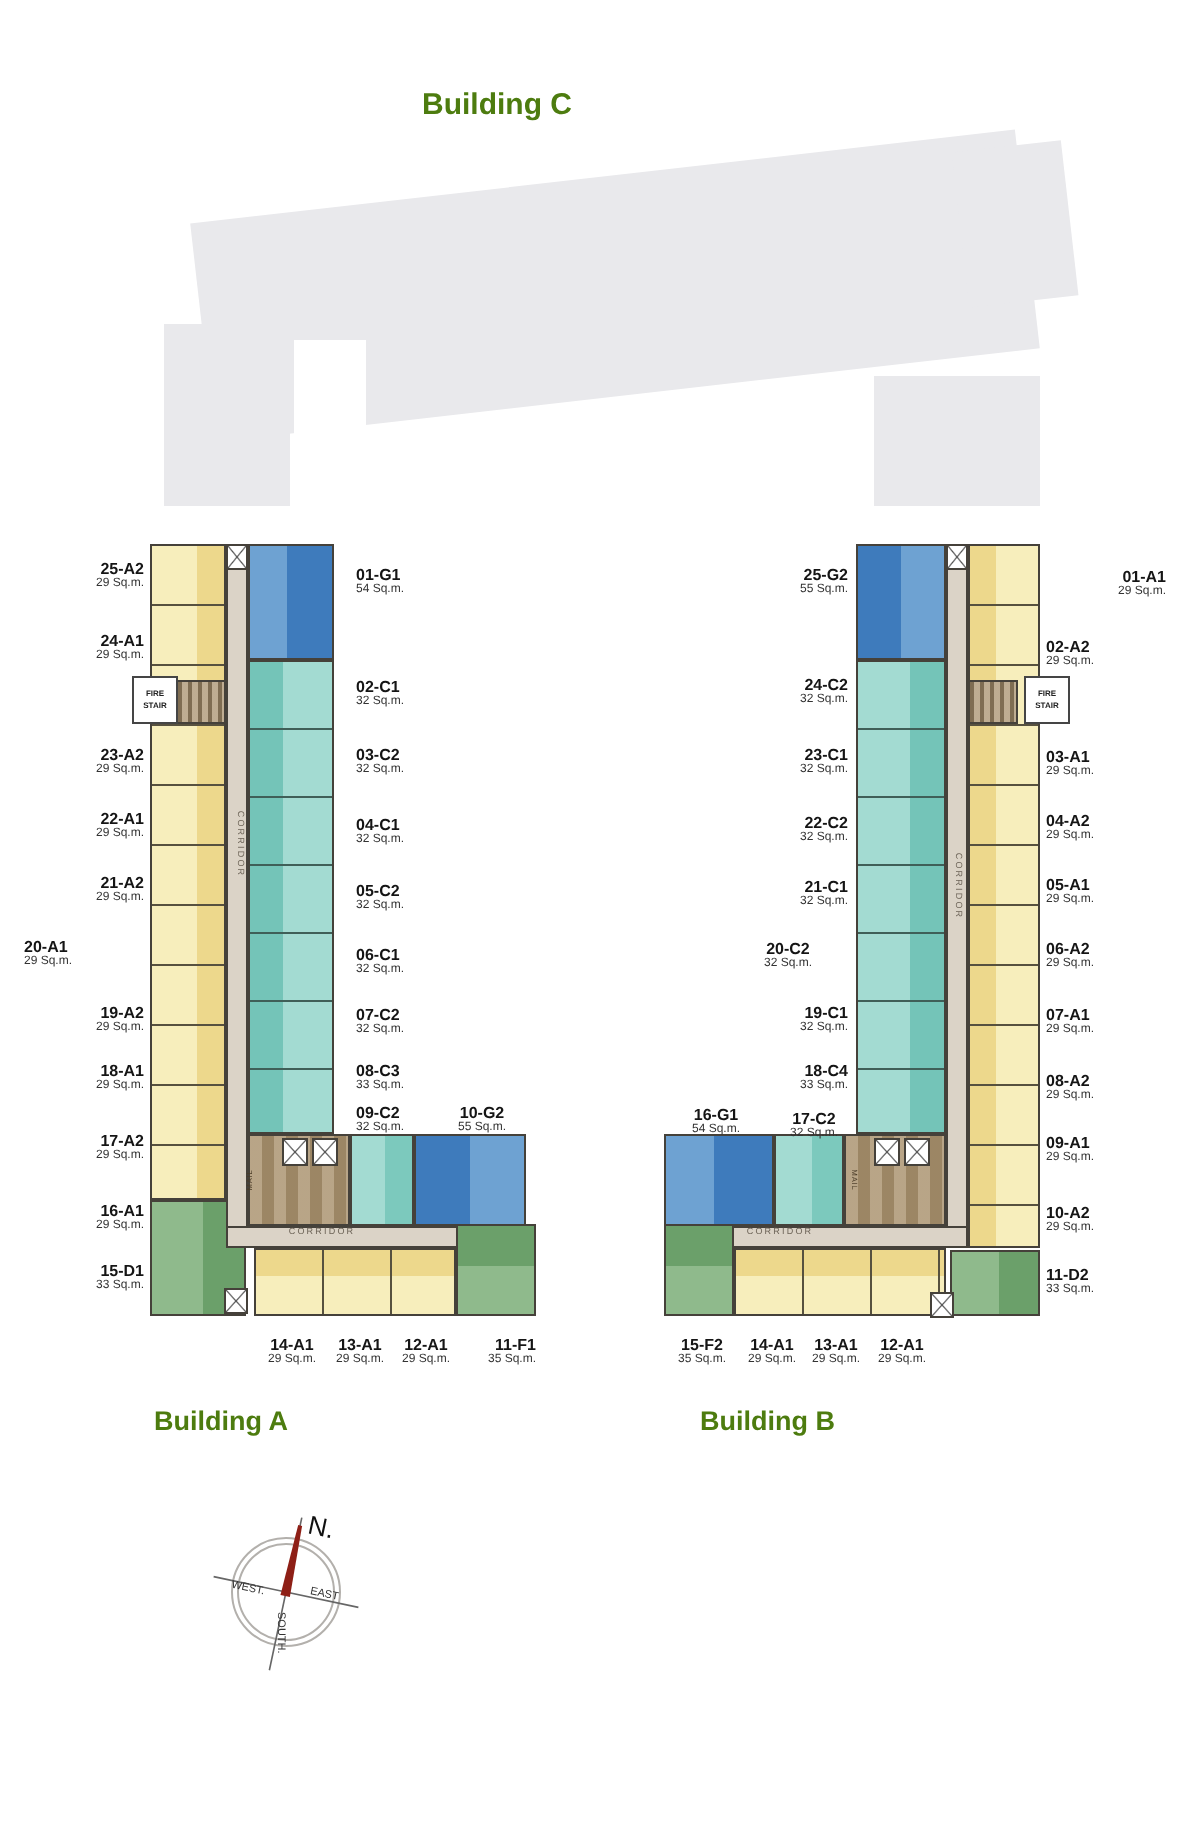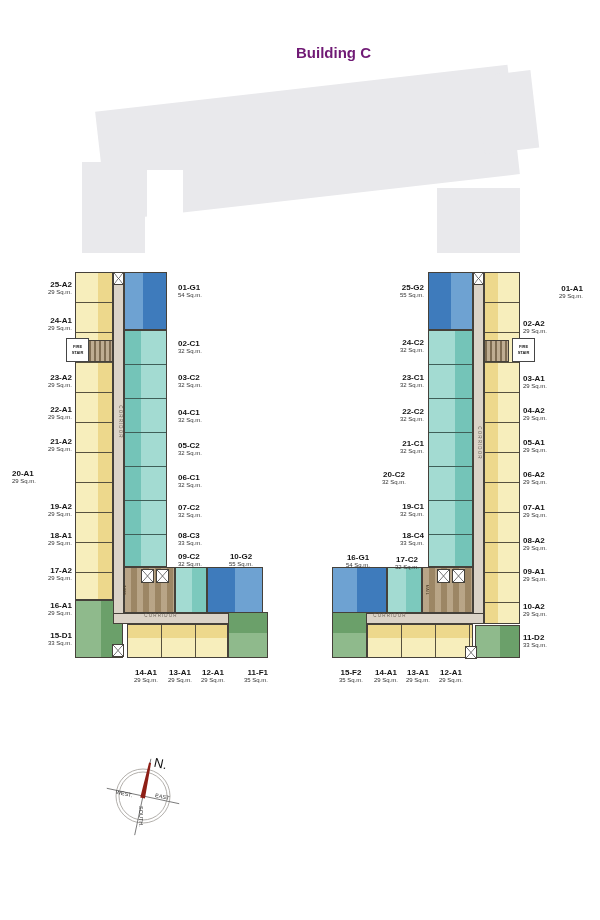--- a/index.html
+++ b/index.html
@@ -1,19 +1,19 @@
 <!DOCTYPE html>
 <html><head>
 <meta charset="utf-8">
 <style>
   html,body{margin:0;padding:0;background:#fff;}
   #canvas{position:relative;width:600px;height:920px;background:#fff;overflow:hidden;
           font-family:"Liberation Sans",sans-serif;}
   .abs{position:absolute;}
-  .title{position:absolute;color:#701a75;font-weight:bold;text-align:right;}
+  .title{position:absolute;color:#4d7c0f;font-weight:bold;text-align:left;}
   #bc-title{left:211px;top:44px;width:160px;font-size:15px;}
   #ba-title{left:77px;top:703px;width:160px;font-size:13.5px;}
   #bb-title{left:350px;top:703px;width:160px;font-size:13.5px;}
   #floor-title{left:225px;top:849px;width:210px;text-align:center;
                font-size:33px;font-weight:bold;color:#2b7095;letter-spacing:.5px;}
   .plan{position:absolute;}
   .block{position:absolute;box-sizing:border-box;border:1px solid #45413a;}
   
   .yv-a{background-image:repeating-linear-gradient(180deg,rgba(0,0,0,0) 0 29px,#57513f 29px 30px),
         linear-gradient(90deg,#f7eebc 0 62%,#edd88c 62%);}
@@ -319,20 +319,22 @@
       <div class="unit-label" style="top: 668px; left: 398px; width: 40px; text-align: center;">
         <div class="unit-code">13-A1</div>
         <div class="unit-area">29 Sq.m.</div>
       </div>
       <div class="unit-label" style="top: 668px; left: 431px; width: 40px; text-align: center;">
         <div class="unit-code">12-A1</div>
         <div class="unit-area">29 Sq.m.</div>
       </div>
     </div>
 
+  <div id="ba-title" class="title">Building A</div>
+  <div id="bb-title" class="title">Building B</div>
 
   <svg class="abs" style="left:103px;top:752px;" width="90" height="98" viewBox="0 0 90 98">
     <g stroke="#b3b0ac" fill="none" stroke-width="1">
       <circle cx="40" cy="44" r="27"></circle>
       <circle cx="40" cy="44" r="24"></circle>
     </g>
     <g transform="rotate(12 40 44)" font-family="Liberation Sans, sans-serif">
       <line x1="40" y1="6" x2="40" y2="84" stroke="#666" stroke-width="0.8"></line>
       <line x1="3" y1="44" x2="77" y2="44" stroke="#666" stroke-width="0.8"></line>
       <polygon points="37.6,46 42.4,46 41,10 39,10" fill="#8e1f16"></polygon>

